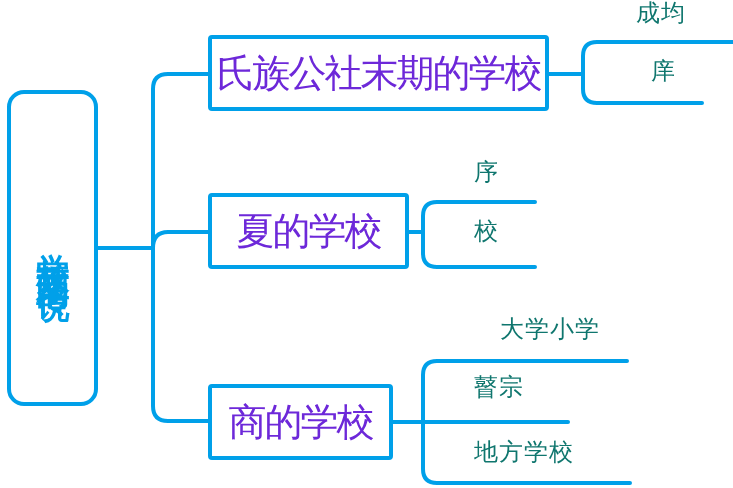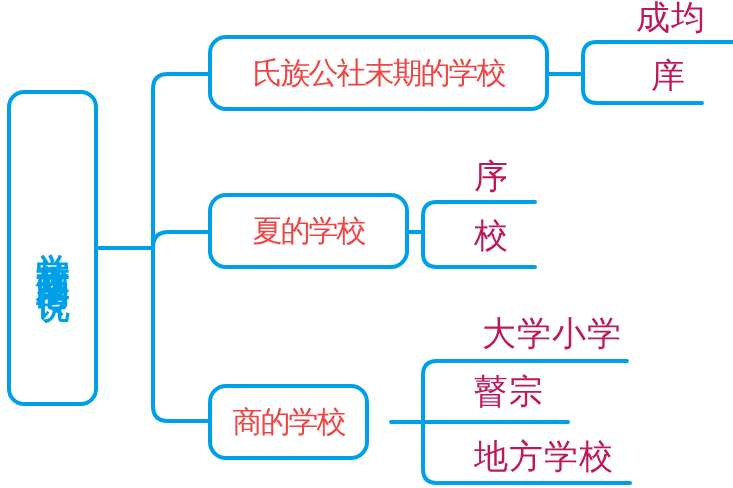--- a/index.html
+++ b/index.html
@@ -26,42 +26,42 @@
     writing-mode:vertical-rl;
     text-orientation:upright;
     color:#00a0e9;
     font-weight:bold;
     font-size:33px;
     line-height:1;
     letter-spacing:6px;
   }
   .branch-node{
     height:76px;
-    border-radius:18px;
-    color:#ef4444;
-    font-size:30px;
+    border-radius:4px;
+    color:#6d28d9;
+    font-size:38px;
     letter-spacing:-2px;
     line-height:1;
   }
   .branch-0{left:208px;top:35px;width:341px;}
   .branch-1{left:208px;top:193px;width:201px;}
-  .branch-2{left:208px;top:384px;width:161px;}
+  .branch-2{left:208px;top:384px;width:185px;}
   .leaf-label{
     position:absolute;
-    color:#be185d;
-    font-size:34px;
+    color:#0f766e;
+    font-size:24px;
     line-height:1;
     letter-spacing:1px;
     white-space:nowrap;
   }
   .leaf-0-0{left:636px;top:1px;}
   .leaf-0-1{left:651px;top:59px;}
   .leaf-1-0{left:474px;top:160px;}
   .leaf-1-1{left:474px;top:219px;}
-  .leaf-2-0{left:482px;top:317px;text-align:right;}
+  .leaf-2-0{left:500px;top:317px;text-align:right;}
   .leaf-2-1{left:474px;top:375px;font-family:Liberation Serif, serif;}
   .leaf-2-2{left:474px;top:440px;text-align:center;}
 </style>
 </head>
 <body>
 
 <div id="stage">
 
   <svg width="733" height="488" viewBox="0 0 733 488" fill="none" stroke="#00a0e9" stroke-width="4" stroke-linecap="round">
 

